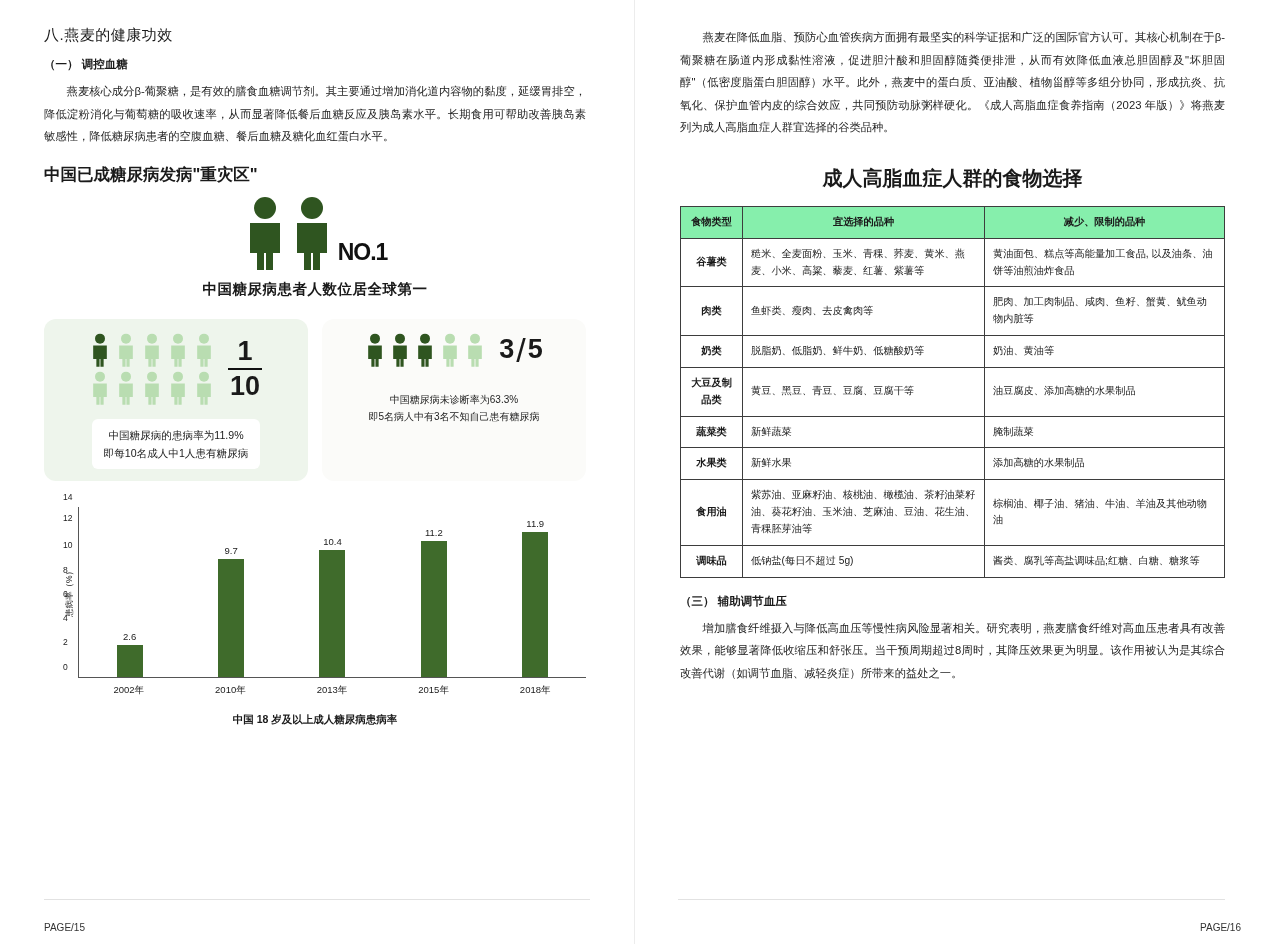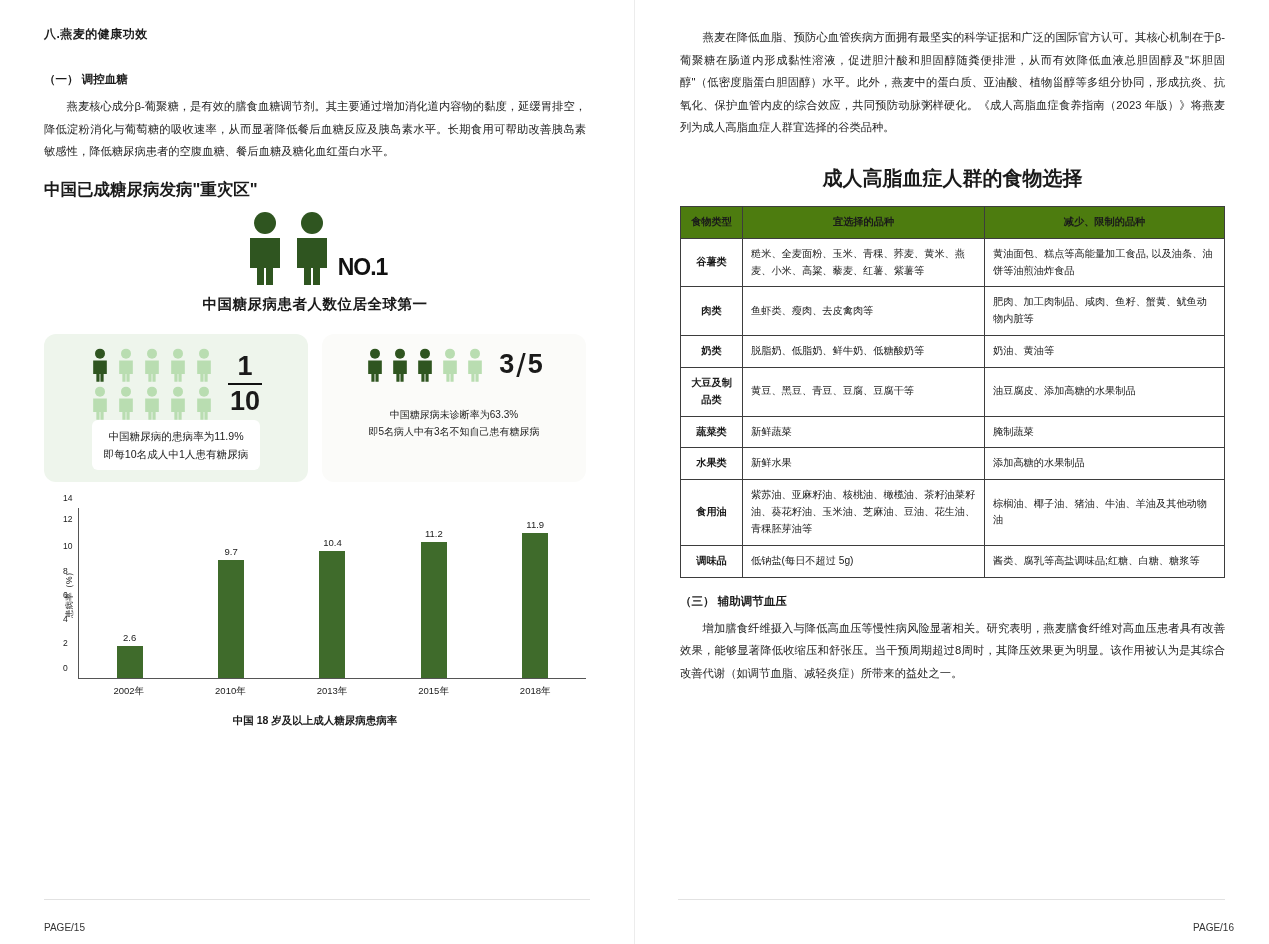--- a/index.html
+++ b/index.html
@@ -9,21 +9,21 @@
     font-family:"Liberation Sans","DejaVu Sans",sans-serif;
     color:#1a1a1a;
     overflow:hidden;
   }
   .spread{display:flex;width:1269px;height:944px;}
   .page{position:relative;box-sizing:border-box;}
   .page-left{width:634px;height:944px;padding:26px 48px 0 44px;}
   .page-right{width:635px;height:944px;padding:26px 44px 0 46px;}
   .gutter{position:absolute;left:634px;top:0;width:1px;height:944px;background:#ececec;}
 
-  h2.sec{font-size:12px;font-weight:bold;margin:0 0 29px 0;letter-spacing:.5px;}
+  h2.sec{font-size:15px;font-weight:normal;margin:0 0 12px 0;letter-spacing:.5px;}
   h3.sub{font-size:11.5px;font-weight:bold;margin:0 0 8px 0;}
   p.body{
     font-size:11.3px;line-height:2.0;margin:0 0 10px 0;text-align:justify;
     text-indent:2em;color:#1d1d1d;
   }
   h3.big{font-size:16.5px;font-weight:bold;margin:16px 0 10px 0;}
 
   
   .info{margin-top:6px;}
   .no1-wrap{display:flex;justify-content:center;align-items:flex-end;gap:4px;margin-top:10px;}
@@ -40,21 +40,21 @@
   .panel-top{display:flex;align-items:center;justify-content:center;gap:14px;width:100%;}
   .grid-people{display:grid;grid-template-columns:repeat(5,1fr);gap:4px 6px;}
   .row-people{display:flex;gap:5px;align-items:flex-end;}
   .frac{display:flex;flex-direction:column;align-items:center;font-weight:bold;line-height:1;}
   .frac .num{font-size:27px;}
   .frac .bar{width:34px;height:2px;background:#111;margin:3px 0;}
   .frac .den{font-size:27px;}
   .frac.slash{flex-direction:row;align-items:center;gap:2px;font-size:30px;}
   .frac.slash .sl{font-size:34px;font-weight:300;}
   .panel-note{margin-top:24px;font-size:10px;line-height:1.7;text-align:center;color:#1d1d1d;}
-  .note-box{background:#ffffff;border-radius:6px;padding:7px 12px;text-align:center;font-size:10.6px;line-height:1.7;}
+  .note-box{background:#ffffff;border-radius:6px;padding:7px 12px;margin-top:14px;text-align:center;font-size:10.6px;line-height:1.7;}
 
   
   .chart-wrap{margin-top:26px;}
   .chart{position:relative;height:170px;margin-left:34px;border-left:1px solid #555;border-bottom:1px solid #555;}
   .ylab{
     position:absolute;left:-34px;top:50%;transform:translateY(-50%) rotate(-90deg);
     font-size:8.5px;white-space:nowrap;
   }
   .ytick{position:absolute;left:-16px;font-size:8.5px;transform:translateY(-50%);}
   .bars{position:absolute;left:0;right:0;bottom:0;top:0;display:flex;align-items:flex-end;justify-content:space-around;}
@@ -65,30 +65,30 @@
   .xlabel{width:86px;text-align:center;font-size:9.5px;padding-top:6px;}
   .chart-cap{text-align:center;font-size:10.5px;font-weight:bold;margin-top:16px;}
 
   
   .table-title{text-align:center;font-size:20px;font-weight:bold;margin:26px 0 14px;}
   table.food{width:100%;border-collapse:collapse;table-layout:fixed;}
   table.food th,table.food td{
     border:1px solid #3d3d3d;padding:7px 8px;font-size:10.2px;line-height:1.65;
     vertical-align:middle;
   }
-  table.food th{font-weight:bold;text-align:center;background:#4d7c0f;}
+  table.food th{font-weight:bold;text-align:center;background:#86efac;}
   table.food td.cat{text-align:center;font-weight:bold;width:62px;}
   col.c1{width:62px;}col.c2{width:auto;}col.c3{width:240px;}
 
   .footer{
     position:absolute;left:0;bottom:22px;width:100%;
     font-size:10px;color:#333;
   }
   .footer .pl{position:absolute;left:44px;}
-  .footer .pr{position:absolute;right:35px;}
+  .footer .pr{position:absolute;right:28px;}
   .footline{position:absolute;bottom:44px;left:44px;right:44px;height:1px;background:#e2e2e2;}
 </style>
 </head>
 <body>
 
 <div class="spread">
 
   <div class="page page-left">
 
     <h2 class="sec">八.燕麦的健康功效</h2>

